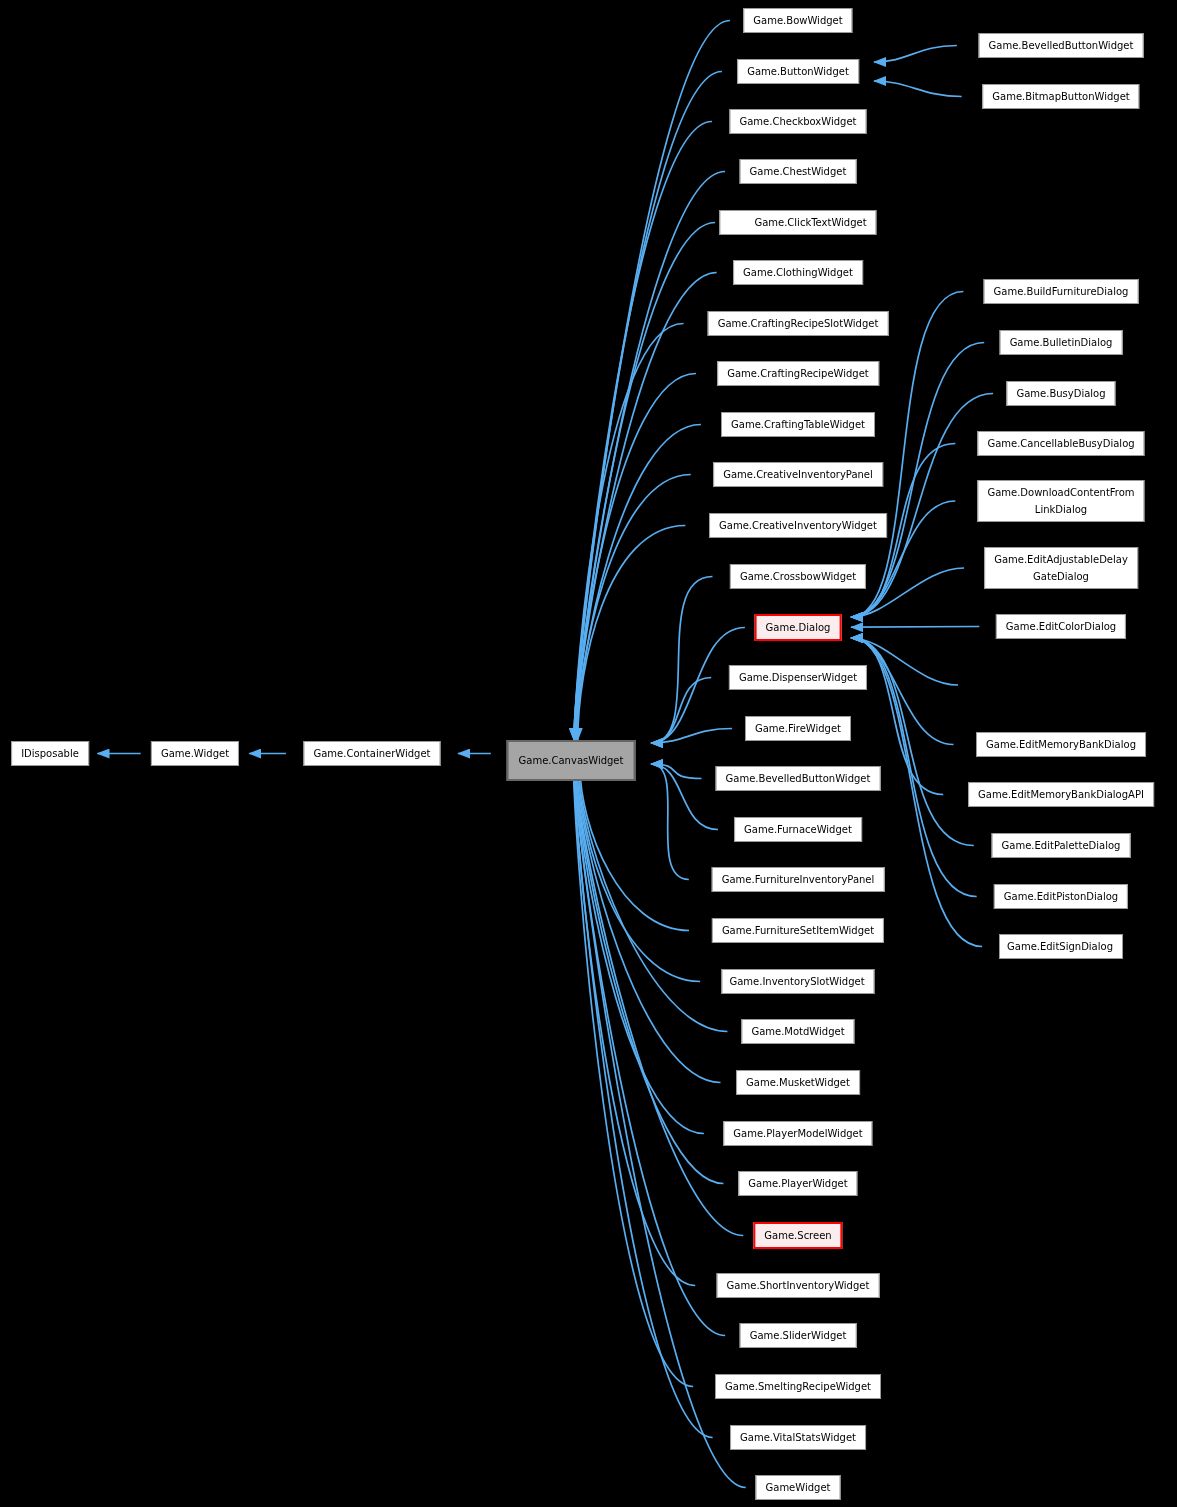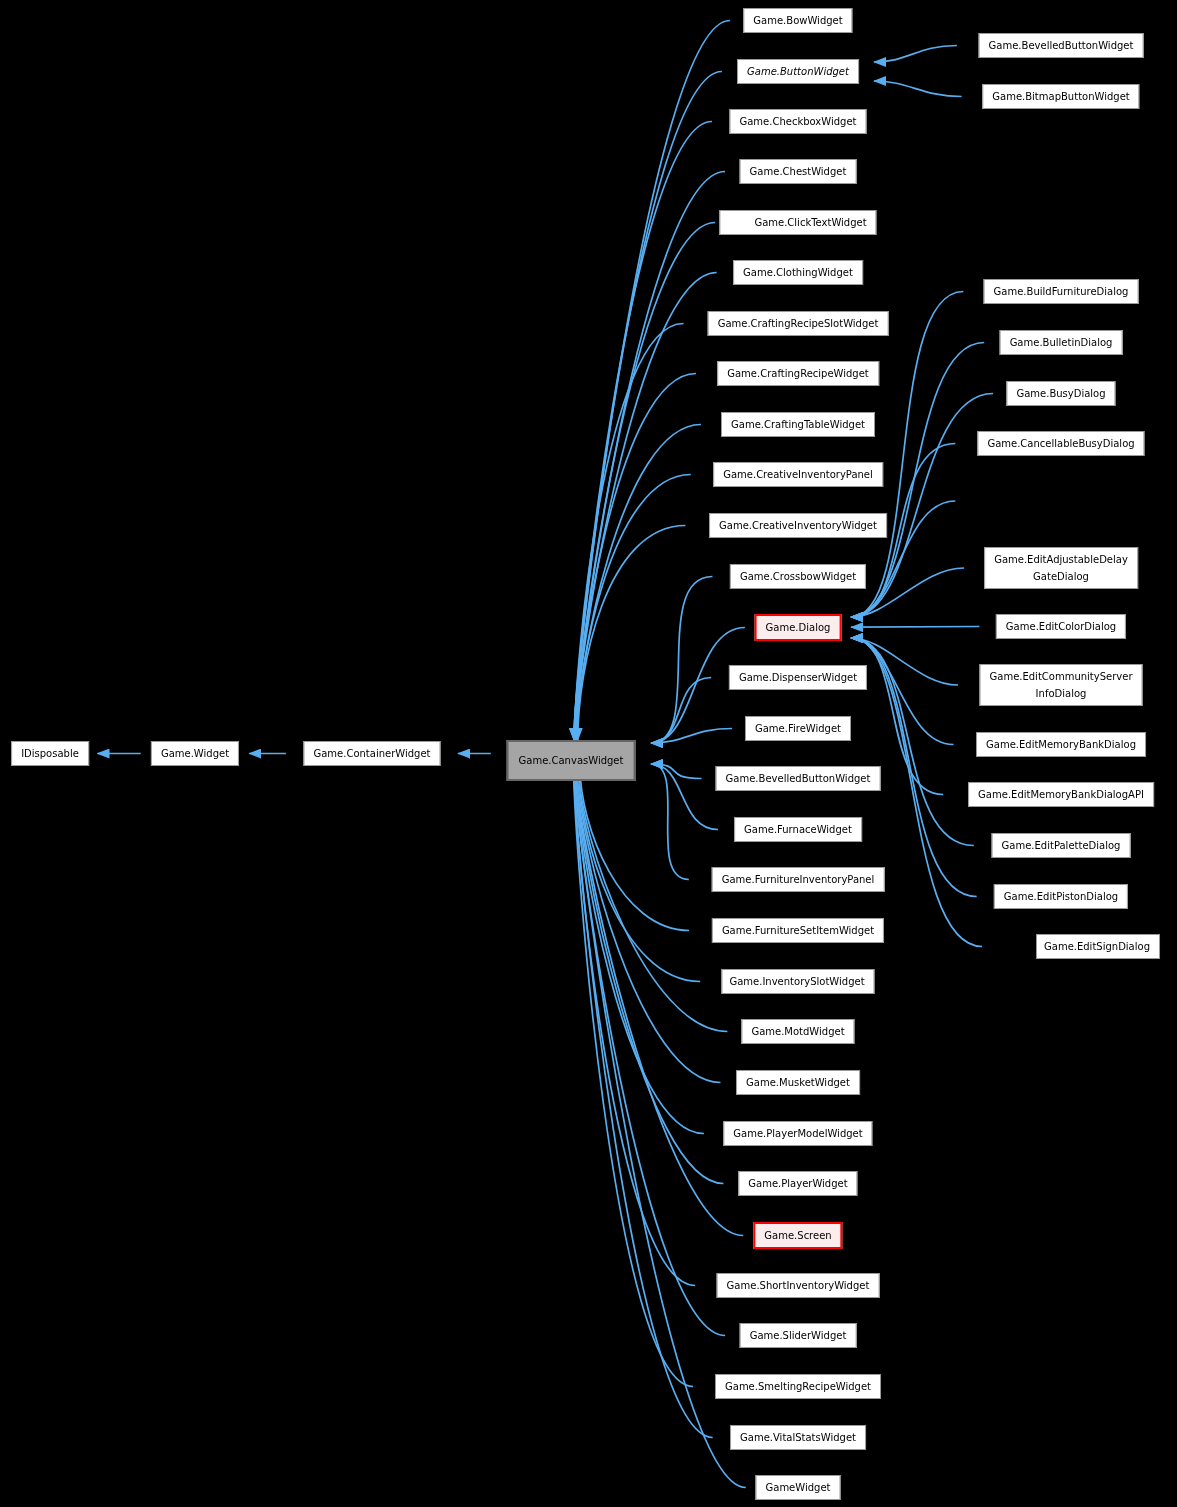--- a/index.html
+++ b/index.html
@@ -103,21 +103,21 @@
       <path d="M 943.2421875 794.5 C 879.6828946032764 794.5, 905.6043939114774 638, 851.125 638" fill="none" stroke="#58AEF0" stroke-width="1.7" marker-end="url(#arrow)"></path>
       <path d="M 973.7734375 845.5 C 893.7734375 845.5, 921.125 638, 851.125 638" fill="none" stroke="#58AEF0" stroke-width="1.7" marker-end="url(#arrow)"></path>
       <path d="M 976.671875 896.5 C 896.671875 896.5, 921.125 638, 851.125 638" fill="none" stroke="#58AEF0" stroke-width="1.7" marker-end="url(#arrow)"></path>
       <path d="M 982.109375 946.5 C 902.109375 946.5, 921.125 638, 851.125 638" fill="none" stroke="#58AEF0" stroke-width="1.7" marker-end="url(#arrow)"></path>
     </svg>
 <div class="node normal" style="left: 50px; top: 741px;"><span>IDisposable</span></div>
     <div class="node normal" style="left: 195px; top: 741px;"><span>Game.Widget</span></div>
     <div class="node normal" style="left: 372px; top: 741px;"><span>Game.ContainerWidget</span></div>
     <div class="node current" style="left: 571px; top: 740px;"><span>Game.CanvasWidget</span></div>
     <div class="node normal" style="left: 798px; top: 8px;"><span>Game.BowWidget</span></div>
-    <div class="node normal" style="left: 798px; top: 59px; font-style: italic;"><span>Game.ButtonWidget</span></div>
+    <div class="node normal" style="left: 798px; top: 59px;"><span>Game.ButtonWidget</span></div>
     <div class="node normal" style="left: 798px; top: 109px;"><span>Game.CheckboxWidget</span></div>
     <div class="node normal" style="left: 798px; top: 159px;"><span>Game.ChestWidget</span></div>
     <div class="node normal" style="left: 798px; top: 210px; padding-left: 34px;"><span>Game.ClickTextWidget</span></div>
     <div class="node normal" style="left: 798px; top: 260px;"><span>Game.ClothingWidget</span></div>
     <div class="node normal" style="left: 798px; top: 311px;"><span>Game.CraftingRecipeSlotWidget</span></div>
     <div class="node normal" style="left: 798px; top: 361px;"><span>Game.CraftingRecipeWidget</span></div>
     <div class="node normal" style="left: 798px; top: 412px;"><span>Game.CraftingTableWidget</span></div>
     <div class="node normal" style="left: 798px; top: 462px;"><span>Game.CreativeInventoryPanel</span></div>
     <div class="node normal" style="left: 798px; top: 513px;"><span>Game.CreativeInventoryWidget</span></div>
     <div class="node normal" style="left: 798px; top: 564px;"><span>Game.CrossbowWidget</span></div>
@@ -138,23 +138,23 @@
     <div class="node normal" style="left: 798px; top: 1323px;"><span>Game.SliderWidget</span></div>
     <div class="node normal" style="left: 798px; top: 1374px;"><span>Game.SmeltingRecipeWidget</span></div>
     <div class="node normal" style="left: 798px; top: 1425px;"><span>Game.VitalStatsWidget</span></div>
     <div class="node normal" style="left: 798px; top: 1475px;"><span>GameWidget</span></div>
     <div class="node normal" style="left: 1061px; top: 33px;"><span>Game.BevelledButtonWidget</span></div>
     <div class="node normal" style="left: 1061px; top: 84px;"><span>Game.BitmapButtonWidget</span></div>
     <div class="node normal" style="left: 1061px; top: 279px;"><span>Game.BuildFurnitureDialog</span></div>
     <div class="node normal" style="left: 1061px; top: 330px;"><span>Game.BulletinDialog</span></div>
     <div class="node normal" style="left: 1061px; top: 381px;"><span>Game.BusyDialog</span></div>
     <div class="node normal" style="left: 1061px; top: 431px;"><span>Game.CancellableBusyDialog</span></div>
+    <div class="node normal" style="left: 1061px; top: 480px;"><span>Game.DownloadContentFrom
+LinkDialog</span></div>
     <div class="node normal" style="left: 1061px; top: 547px;"><span>Game.EditAdjustableDelay
 GateDialog</span></div>
     <div class="node normal" style="left: 1061px; top: 614px;"><span>Game.EditColorDialog</span></div>
-    <div class="node normal" style="left: 1061px; top: 664px;"><span>Game.EditCommunityServer
-InfoDialog</span></div>
     <div class="node normal" style="left: 1061px; top: 732px;"><span>Game.EditMemoryBankDialog</span></div>
     <div class="node normal" style="left: 1061px; top: 782px;"><span>Game.EditMemoryBankDialogAPI</span></div>
     <div class="node normal" style="left: 1061px; top: 833px;"><span>Game.EditPaletteDialog</span></div>
     <div class="node normal" style="left: 1061px; top: 884px;"><span>Game.EditPistonDialog</span></div>
-    <div class="node normal" style="left: 1098px; top: 934px; padding-left: 7px;"><span>Game.EditSignDialog</span></div>
+    <div class="node normal" style="left: 1061px; top: 934px; padding-left: 7px;"><span>Game.EditSignDialog</span></div>
   </div>
 
 </body></html>

